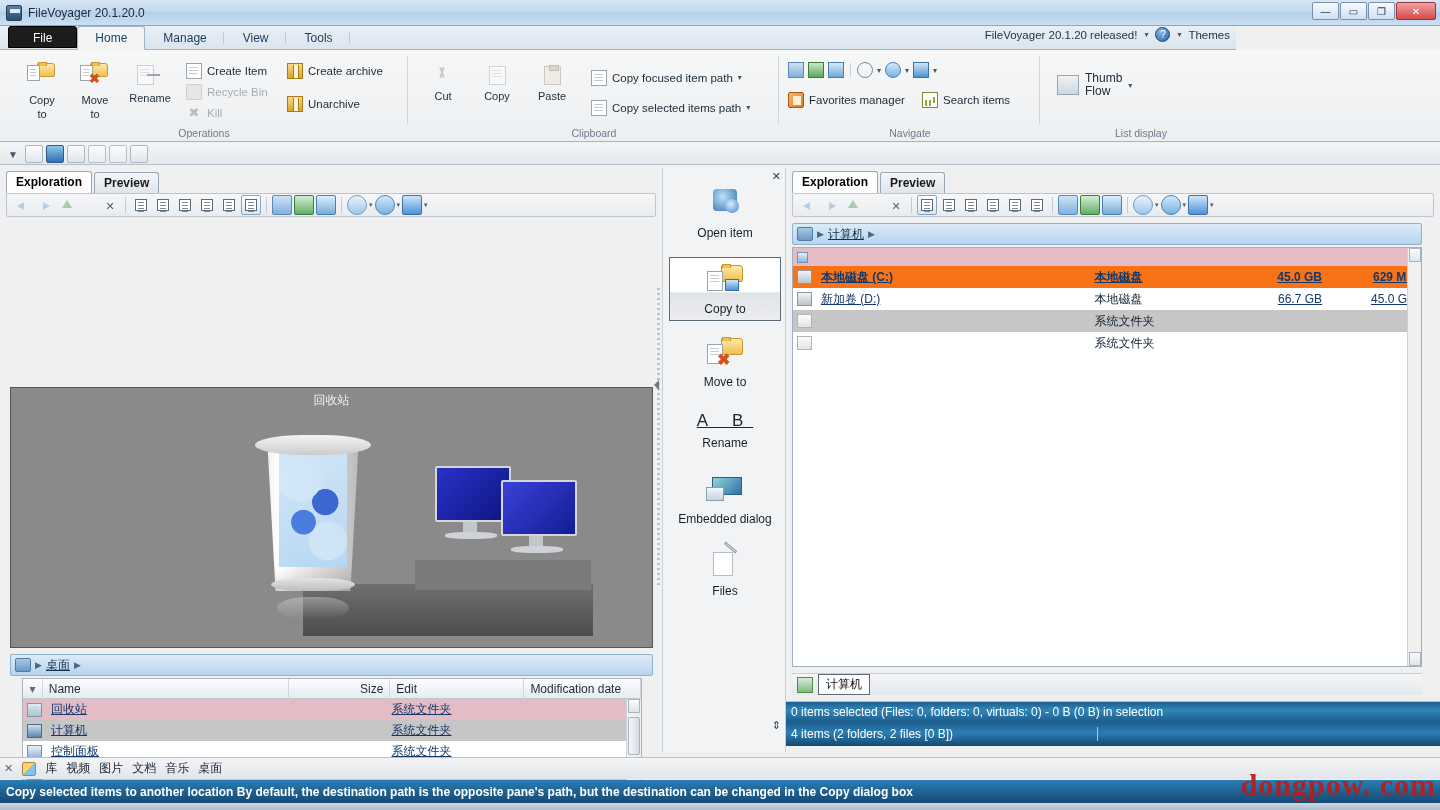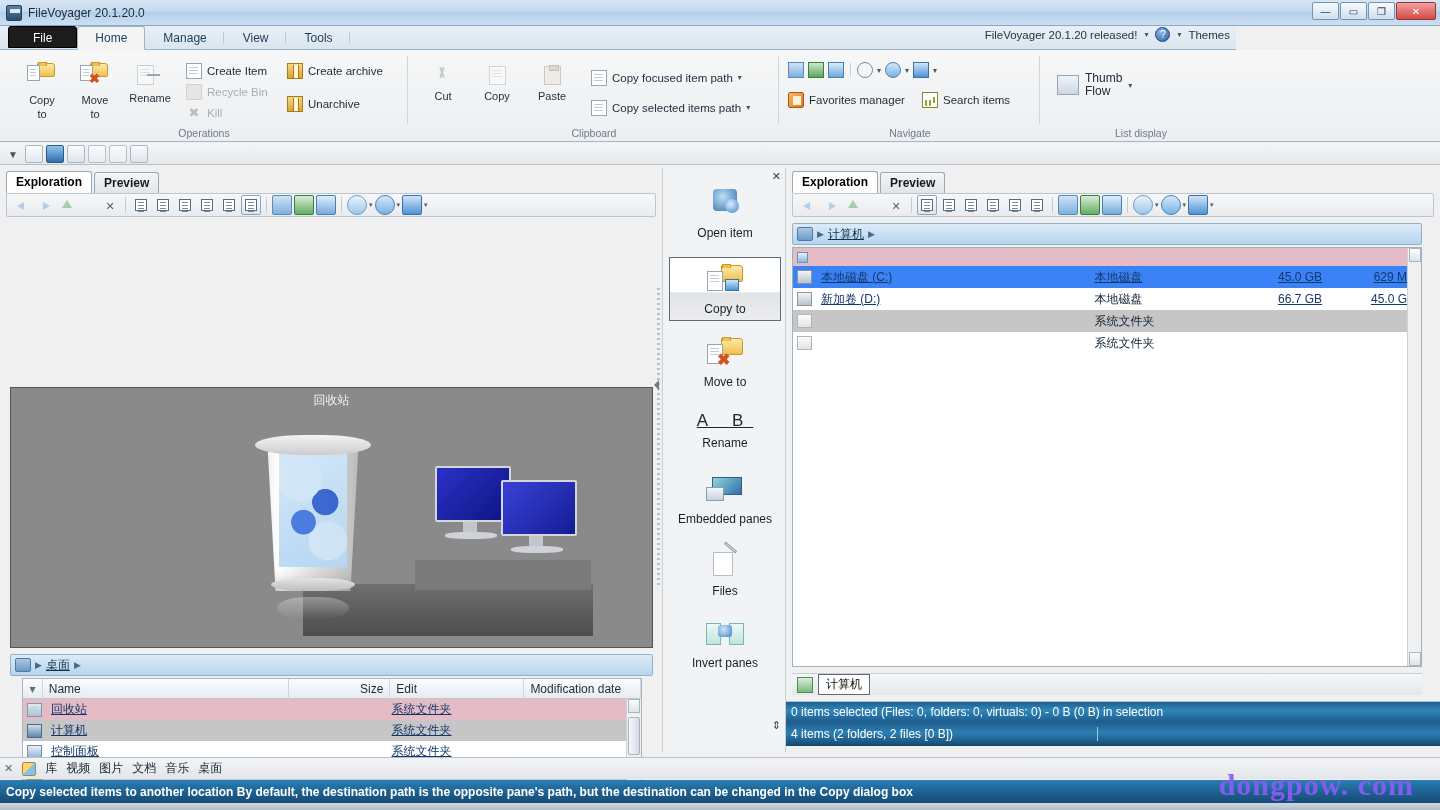--- a/index.html
+++ b/index.html
@@ -220,21 +220,21 @@
   .filetable { position:absolute; background:#fff; border:1px solid #a9b4bf; overflow:hidden; }
   .fthead {
     display:flex; height:20px; align-items:center;
     background:linear-gradient(to bottom,#fbfcfd,#e7ebef);
     border-bottom:1px solid #bfc7cf; font-size:12px; color:#1d2a36;
   }
   .fth { padding:0 6px; border-right:1px solid #cfd6dd; height:20px; line-height:20px; overflow:hidden; white-space:nowrap; }
   .ftrow { display:flex; height:21px; align-items:center; font-size:12px; color:#123; }
   .ftrow.sel   { background:#e3bcc6; }
   .ftrow.alt   { background:#c6c6c6; }
-  .ftrow.focus { background:#3b82f6; }
+  .ftrow.focus { background:#f97316;font-weight:bold; }
   .ftc { padding:0 6px; overflow:hidden; white-space:nowrap; }
   .ftc.link { color:#14386b; text-decoration:underline; }
   .ftc.num  { text-align:right; text-decoration:underline; color:#14386b; }
   .ficon{width:15px;height:14px;margin-left:4px;margin-right:3px;flex:0 0 auto;position:relative;}
 
   .vscroll{position:absolute;right:0;top:20px;bottom:0;width:15px;background:#f0f0f0;border-left:1px solid #c9d0d7;}
   .vthumb{position:absolute;left:1px;top:18px;width:12px;height:38px;background:linear-gradient(to right,#f6f8fa,#d4dbe2);border:1px solid #a9b4bf;border-radius:2px;}
   .sbarrow{position:absolute;left:1px;width:12px;height:14px;background:linear-gradient(to bottom,#fafcfe,#dde4ea);border:1px solid #a9b4bf;}
 
   
@@ -297,22 +297,22 @@
   .ts-icon{width:14px;height:14px;background:
       linear-gradient(135deg,#ffd36a 0 50%,#7fc3ef 50% 100%);
       border:1px solid #a08a4a;border-radius:2px;}
   .hintbar {
     position:absolute; left:0; top:780px; width:1440px; height:23px;
     background:linear-gradient(to bottom,#2a7fb5 0%,#1c5d8c 60%,#164b74 100%);
     color:#ffffff; font-size:12px; display:flex; align-items:center; padding-left:6px;
     font-weight:bold;
   }
   .watermark {
-    position:absolute; right:26px; top:768px; font-size:30px; font-weight:bold;
-    color:#8b5cf6; letter-spacing:1px; opacity:.92;
+    position:absolute; right:4px; top:768px; font-size:30px; font-weight:bold;
+    color:#b91c1c; letter-spacing:1px; opacity:.92;
     font-family:"Liberation Serif", serif;
   }
   .bottom-edge{position:absolute;left:0;top:803px;width:1440px;height:7px;background:linear-gradient(to bottom,#cfd8e0,#aebccb);}
 </style>
 </head>
 <body>
 
 <div class="app">
 
   <div class="titlebar">
@@ -671,43 +671,33 @@
       <div class="cmd-lbl">Rename</div>
     </div>
 
     <div class="cmd" style="top:300px">
       <div class="ci">
         <span style="position:relative;display:inline-block;width:38px;height:30px">
           <span style="position:absolute;left:6px;top:2px;width:30px;height:18px;background:linear-gradient(135deg,#8fd6d1,#2f6fae);border:1px solid #2c5e8c"></span>
           <span style="position:absolute;left:0;top:12px;width:18px;height:14px;background:linear-gradient(to bottom,#f2f6fa,#c3d3e2);border:1px solid #8c9dae"></span>
         </span>
       </div>
-      <div class="cmd-lbl">Embedded panes</div>
+      <div class="cmd-lbl">Embedded dialog</div>
     </div>
 
     <div class="cmd" style="top:372px">
       <div class="ci">
         <span style="position:relative;display:inline-block;width:32px;height:32px">
           <span style="position:absolute;left:4px;top:6px;width:20px;height:24px;background:#fff;border:1px solid #b5bec7"></span>
           <span style="position:absolute;left:14px;top:0px;width:15px;height:3px;background:#cfd6dd;border:1px solid #9aa4ae;transform:rotate(40deg)"></span>
         </span>
       </div>
       <div class="cmd-lbl">Files</div>
     </div>
 
-    <div class="cmd" style="top:444px">
-      <div class="ci">
-        <span style="position:relative;display:inline-block;width:38px;height:30px">
-          <span style="position:absolute;left:0;top:4px;width:15px;height:22px;background:linear-gradient(to bottom,#eafaf8,#bfe4df);border:1px solid #7fb3ad"></span>
-          <span style="position:absolute;right:0;top:4px;width:15px;height:22px;background:linear-gradient(to bottom,#eafaf8,#bfe4df);border:1px solid #7fb3ad"></span>
-          <span style="position:absolute;left:12px;top:6px;width:14px;height:12px;background:radial-gradient(circle at 40% 35%,#cfe6fa,#3e86c9);border-radius:3px"></span>
-        </span>
-      </div>
-      <div class="cmd-lbl">Invert panes</div>
-    </div>
 
     <div class="center-foot">⇕</div>
   </div>
 
   <div class="splitter-l">
     <div class="spl-ar" style="border-right:5px solid #6b7a88"></div>
   </div>
   <div class="splitter-r">
     <div class="spl-ar" style="border-left:5px solid #6b7a88"></div>
   </div>

